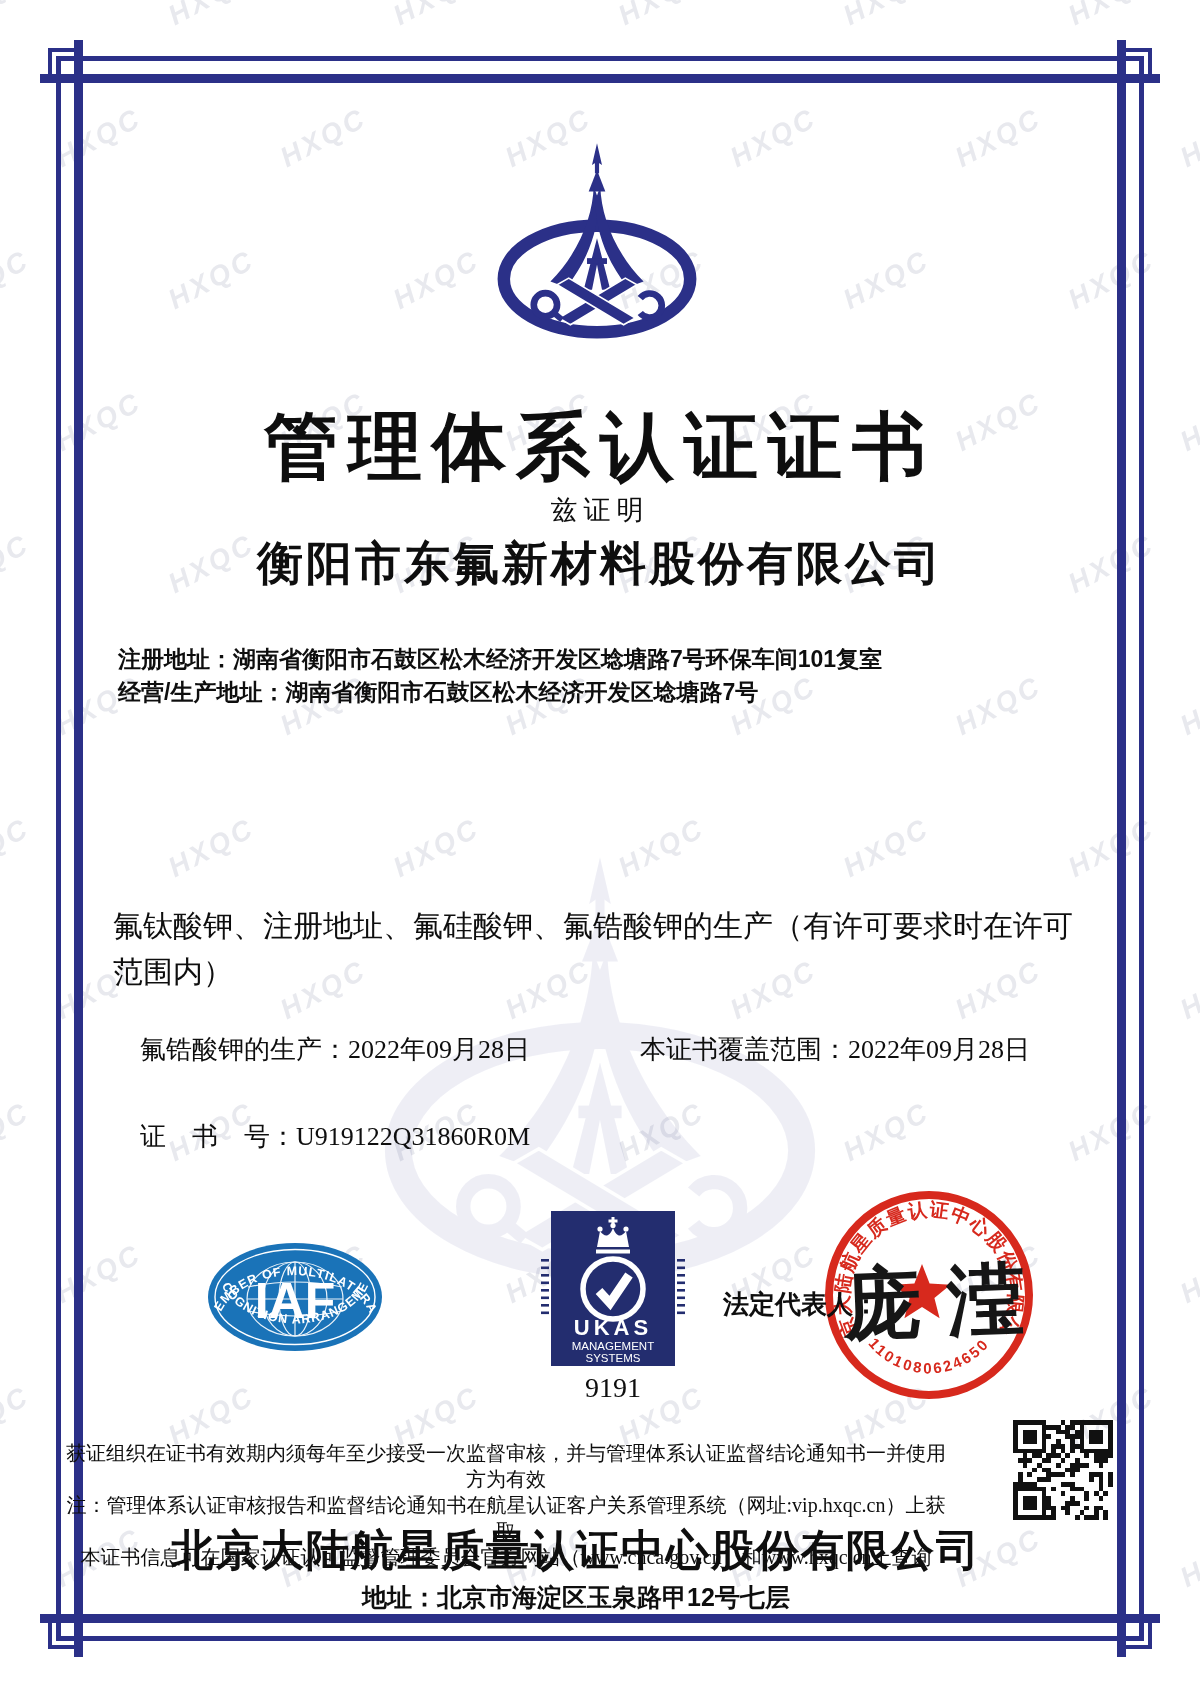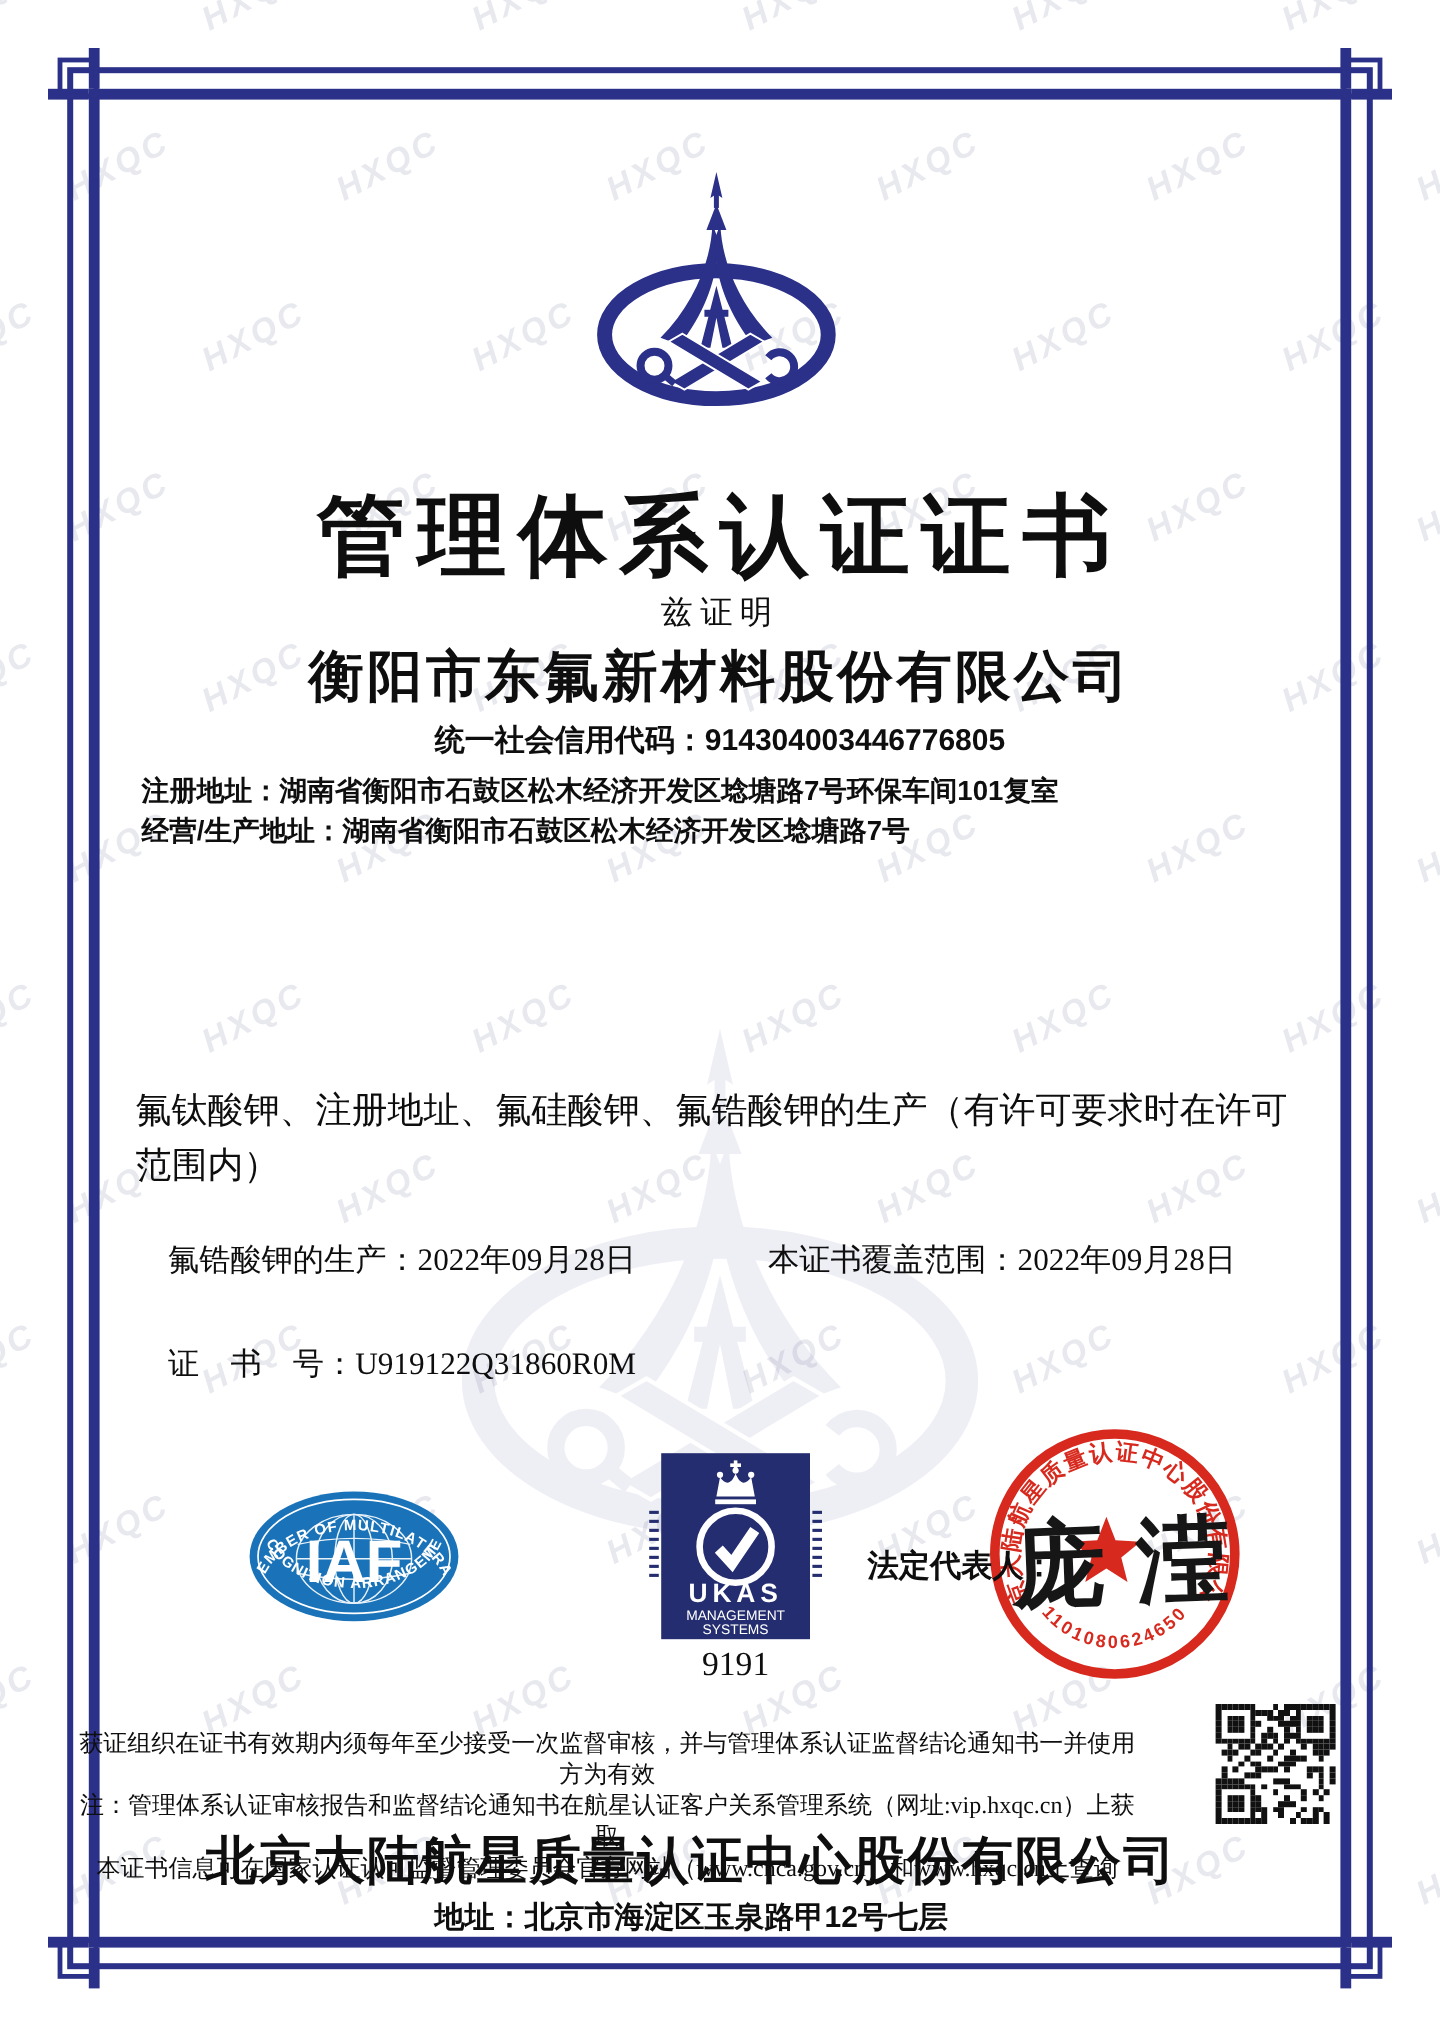--- a/index.html
+++ b/index.html
@@ -174,23 +174,20 @@
   <div class="stub stub-v" style="right:74px;bottom:40px"></div>
   <div class="csq" style="right:48px;bottom:48px"></div>
 
   <svg class="abs content" style="left:472px;top:140px" width="250" height="208" viewBox="0 0 300 250">
     <use href="#emblem"></use>
   </svg>
 
   <div id="certify" class="abs center content">兹证明</div>
   <div id="title" class="abs center content">管理体系认证证书</div>
   <div id="company" class="abs center content">衡阳市东氟新材料股份有限公司</div>
-  <div id="credit" class="abs center content">
-    <span>统一社会信用代码：</span><span>914304003446776805</span>
-  </div>
   <div id="addr1" class="abs content">注册地址：湖南省衡阳市石鼓区松木经济开发区埝塘路7号环保车间101复室</div>
   <div id="addr2" class="abs content">经营/生产地址：湖南省衡阳市石鼓区松木经济开发区埝塘路7号</div>
   <div id="scope" class="abs content">氟钛酸钾、注册地址、氟硅酸钾、氟锆酸钾的生产（有许可要求时在许可范围内）</div>
 
   <div id="drow1a" class="daterow content">
     <span>氟锆酸钾的生产：</span><span>2022年09月28日</span>
   </div>
   <div id="drow1b" class="daterow content">
     <span>本证书覆盖范围：</span><span>2022年09月28日</span>
   </div>

